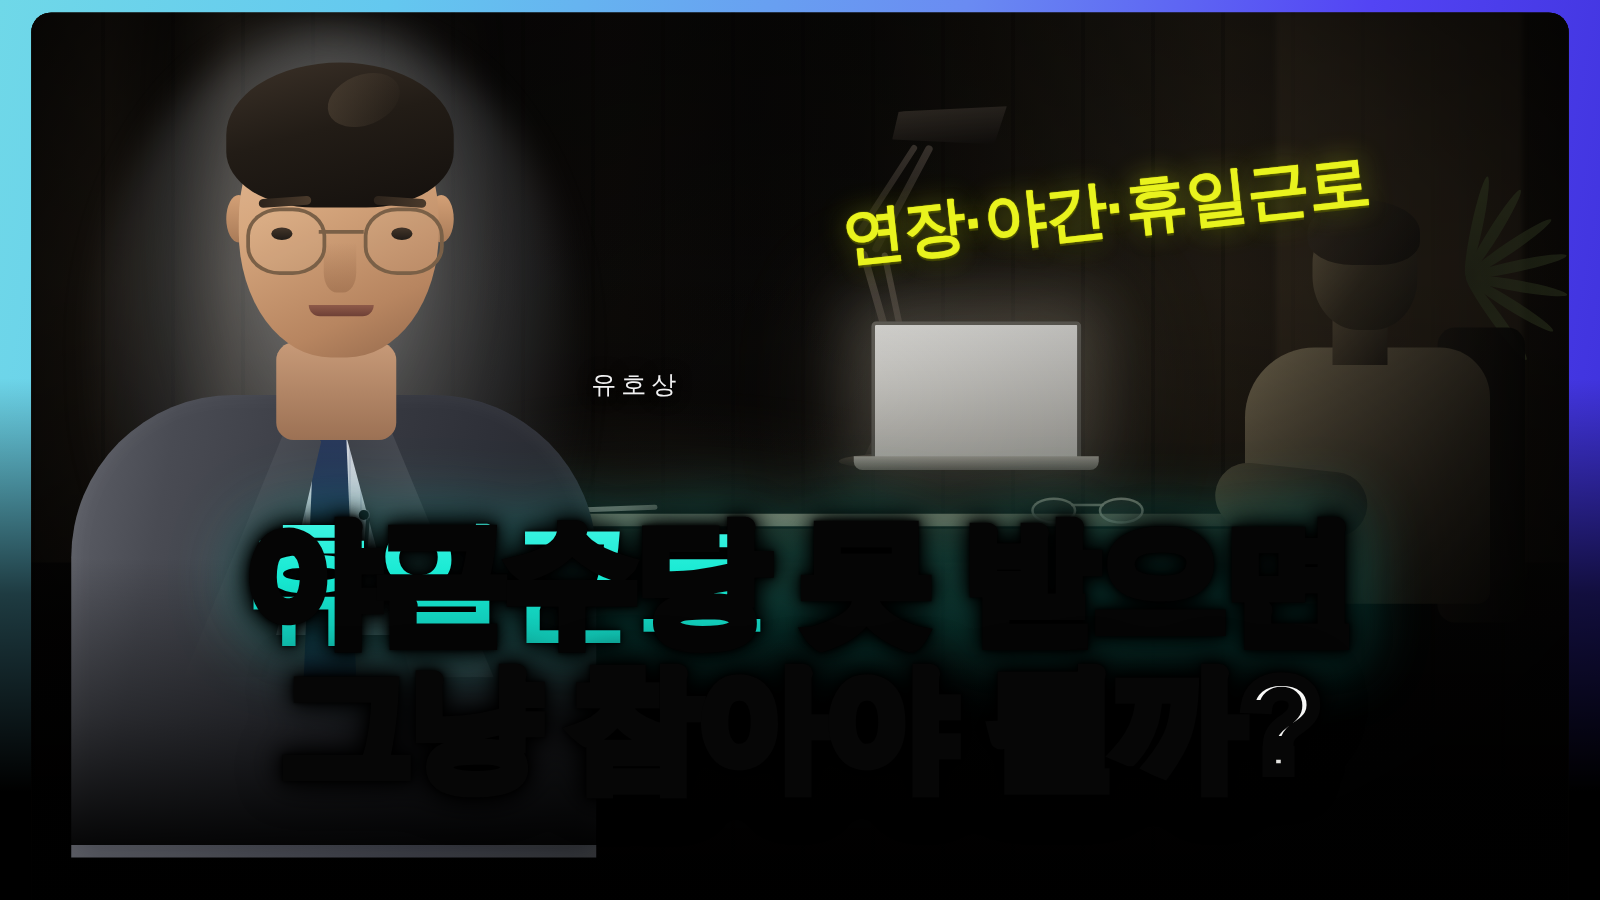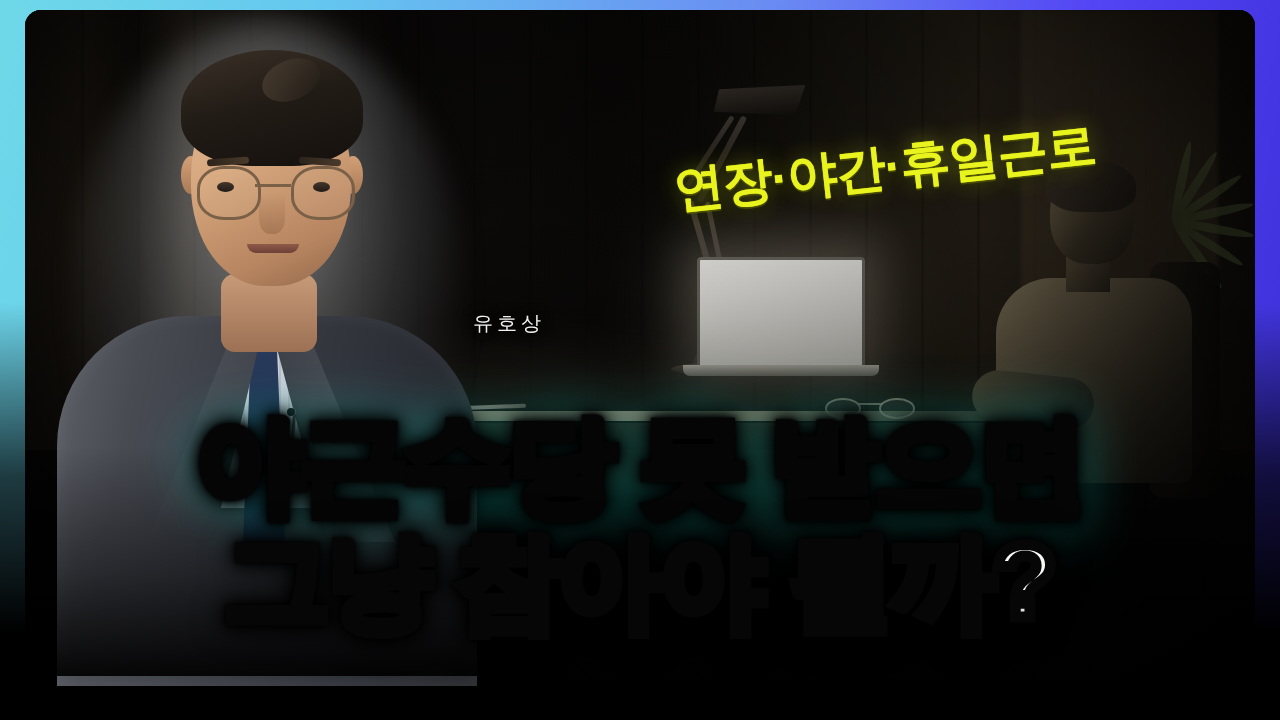--- a/index.html
+++ b/index.html
@@ -179,21 +179,21 @@
   
   #yellow-headline{
     position:absolute;left:648px;top:124px;
     font-size:50px;font-weight:700;letter-spacing:-1px;white-space:nowrap;
     color:#e9f31e;transform:rotate(-6.2deg);
     text-shadow:0 0 1px #c9d000,0 2px 0 rgba(90,95,0,.55),0 0 22px rgba(225,240,40,.45),0 4px 12px rgba(0,0,0,.85);
     font-family:"Liberation Sans","DejaVu Sans",sans-serif;
   }
 
   
-  #caption-block{position:absolute;left:448px;top:284px;text-align:left;margin-top:16px;}
+  #caption-block{position:absolute;left:448px;top:284px;text-align:left;}
   #caption-name{font-size:20px;font-weight:400;color:#f1f1f2;letter-spacing:4px;
     text-shadow:0 2px 6px rgba(0,0,0,.95),0 0 14px rgba(0,0,0,.8);}
   #caption-role{font-size:30px;font-weight:700;color:#ffffff;letter-spacing:-0.5px;margin-top:4px;
     text-shadow:0 2px 8px rgba(0,0,0,.95),0 0 16px rgba(0,0,0,.9);}
 
   
   #title-block{position:absolute;left:0;top:398px;width:1230px;text-align:center;}
   .title-line{white-space:nowrap;font-weight:700;letter-spacing:-2px;line-height:1.06;
     font-family:"Liberation Sans","DejaVu Sans",sans-serif;}
   #title-line1{
@@ -317,21 +317,21 @@
 
     <div class="txt-layer">
 
       <div id="yellow-headline">연장·야간·휴일근로</div>
 
       <div id="caption-block">
         <div id="caption-name">유호상</div>
       </div>
 
       <div id="title-block">
-        <div class="title-line" id="title-line1" data-text="야근수당 못 받으면">야근수당 못 받으면</div>
+        <div class="title-line" id="title-line1" data-text="야근수당 못 받으면">휴일근로 못 받으면</div>
         <div class="title-line" id="title-line2" data-text="그냥 참아야 될까?">그냥 참아야 될까?</div>
       </div>
 
     </div>
 
   </div>
 
   <div id="frame-fade"></div>
 </div>
 

